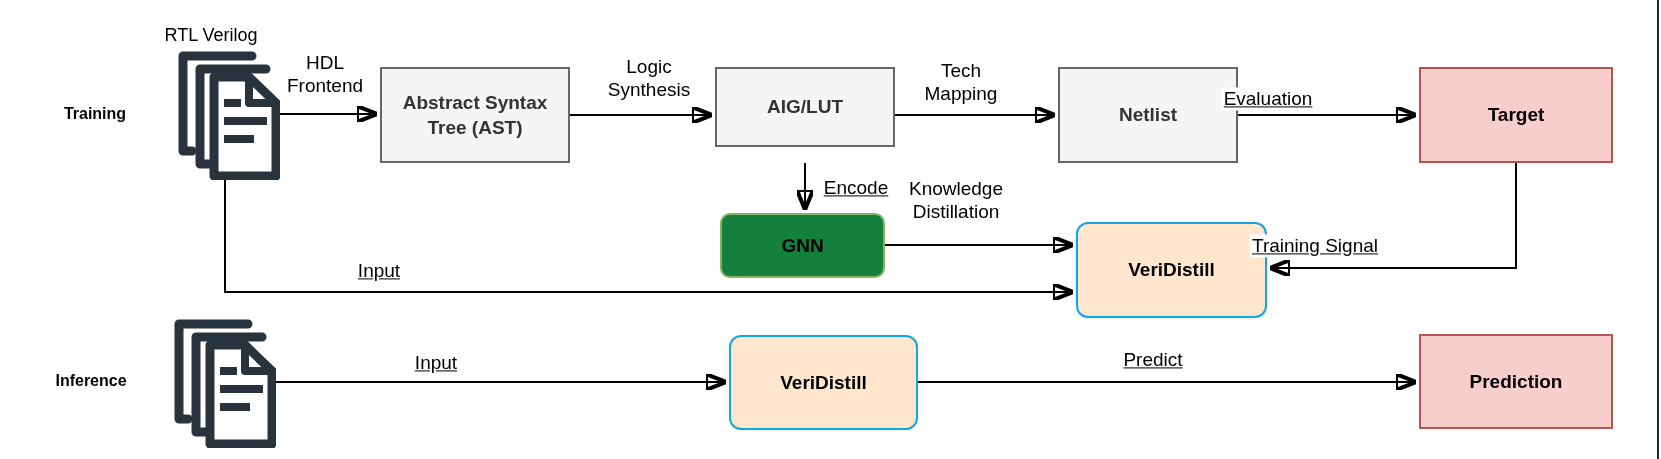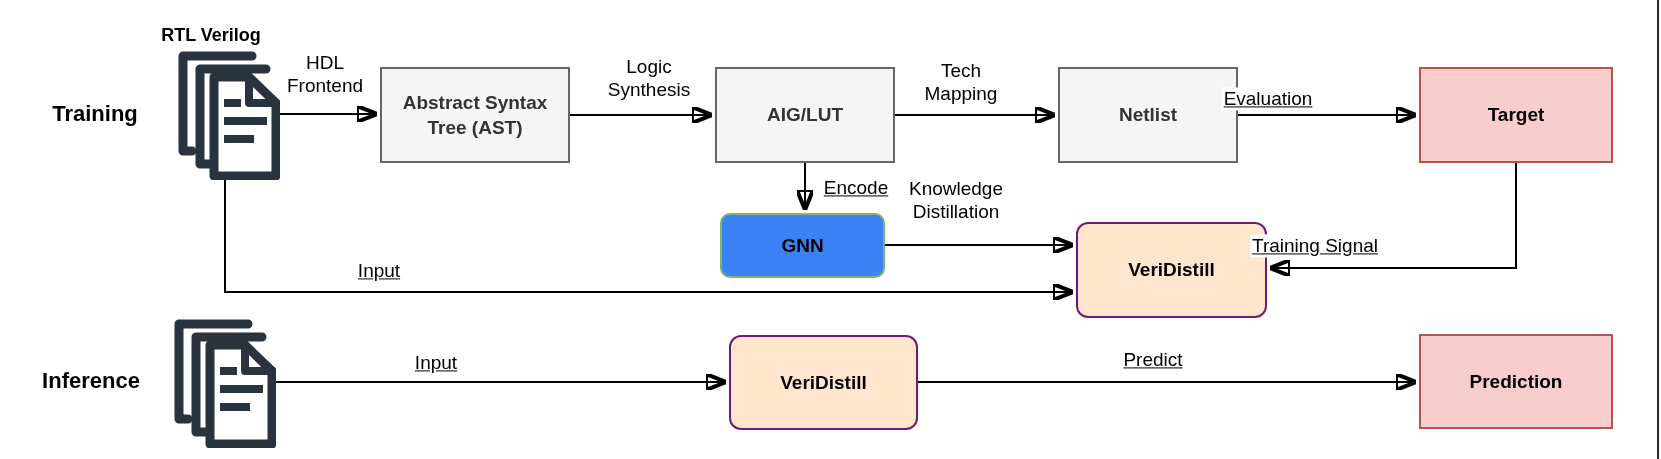--- a/index.html
+++ b/index.html
@@ -9,34 +9,34 @@
   }
   .edges-svg { position:absolute; left:0; top:0; }
   .edges-svg path { stroke:#000000; stroke-width:2; fill:none; }
   .node {
     position:absolute; display:flex; align-items:center; justify-content:center;
     text-align:center; font-weight:bold; font-size:19px; box-sizing:border-box;
     line-height:1.32;
   }
   .node.gray   { background:#F5F5F5; border:2px solid #666666; color:#333333; }
   .node.red    { background:#F8CECC; border:2px solid #B85450; color:#000000; }
-  .node.green  { background:#3b82f6; border:2px solid #82B366; color:#000000; border-radius:10px; }
-  .node.orange { background:#FFE6CC; border:2px solid #701a75; color:#000000; border-radius:12px; }
+  .node.green  { background:#15803d; border:2px solid #82B366; color:#000000; border-radius:10px; }
+  .node.orange { background:#FFE6CC; border:2px solid #0ea5e9; color:#000000; border-radius:12px; }
   .edge-label {
     position:absolute; transform:translate(-50%,-50%); font-size:19px; color:#000000;
     text-align:center; line-height:1.22; background:#ffffff; padding:0 2px;
   }
   .nowrap { white-space:nowrap;text-decoration:underline; }
   .row-label {
     position:absolute; transform:translate(-50%,-50%); font-weight:bold;
-    font-size:22px; color:#000000; white-space:nowrap;
+    font-size:16px; color:#000000; white-space:nowrap;
   }
   .caption {
     position:absolute; transform:translate(-50%,-50%); font-size:18px;
-    color:#000000; white-space:nowrap;font-weight:bold;
+    color:#000000; white-space:nowrap;
   }
   .doc-icon { position:absolute; }
   .figure-border { position:absolute; top:0; width:2px; height:459px; background:#2b2b2b; }
 </style>
 </head>
 <body>
 
 <div class="canvas">
 
   <svg width="0" height="0" style="position:absolute" aria-hidden="true">
@@ -80,21 +80,21 @@
   <svg class="doc-icon" style="left:170px;top:48px" width="110" height="132">
       <use href="#doc-stack"></use>
     </svg>
   <svg class="doc-icon" style="left:166px;top:316px" width="110" height="132">
       <use href="#doc-stack"></use>
     </svg>
 
   <div class="node gray" style="left:380px;top:67px;width:190px;height:96px">
     <span style="max-width:172px">Abstract Syntax Tree (AST)</span>
   </div>
-  <div class="node gray" style="left:715px;top:67px;width:180px;height:96px">
+  <div class="node gray" style="left:715px;top:67px;width:180px;height:80px">
     <span>AIG/LUT</span>
   </div>
   <div class="node gray" style="left:1058px;top:67px;width:180px;height:96px">
     <span>Netlist</span>
   </div>
   <div class="node red" style="left:1419px;top:67px;width:194px;height:96px">
     <span>Target</span>
   </div>
 
   <div class="node green" style="left:720px;top:213px;width:165px;height:65px">

